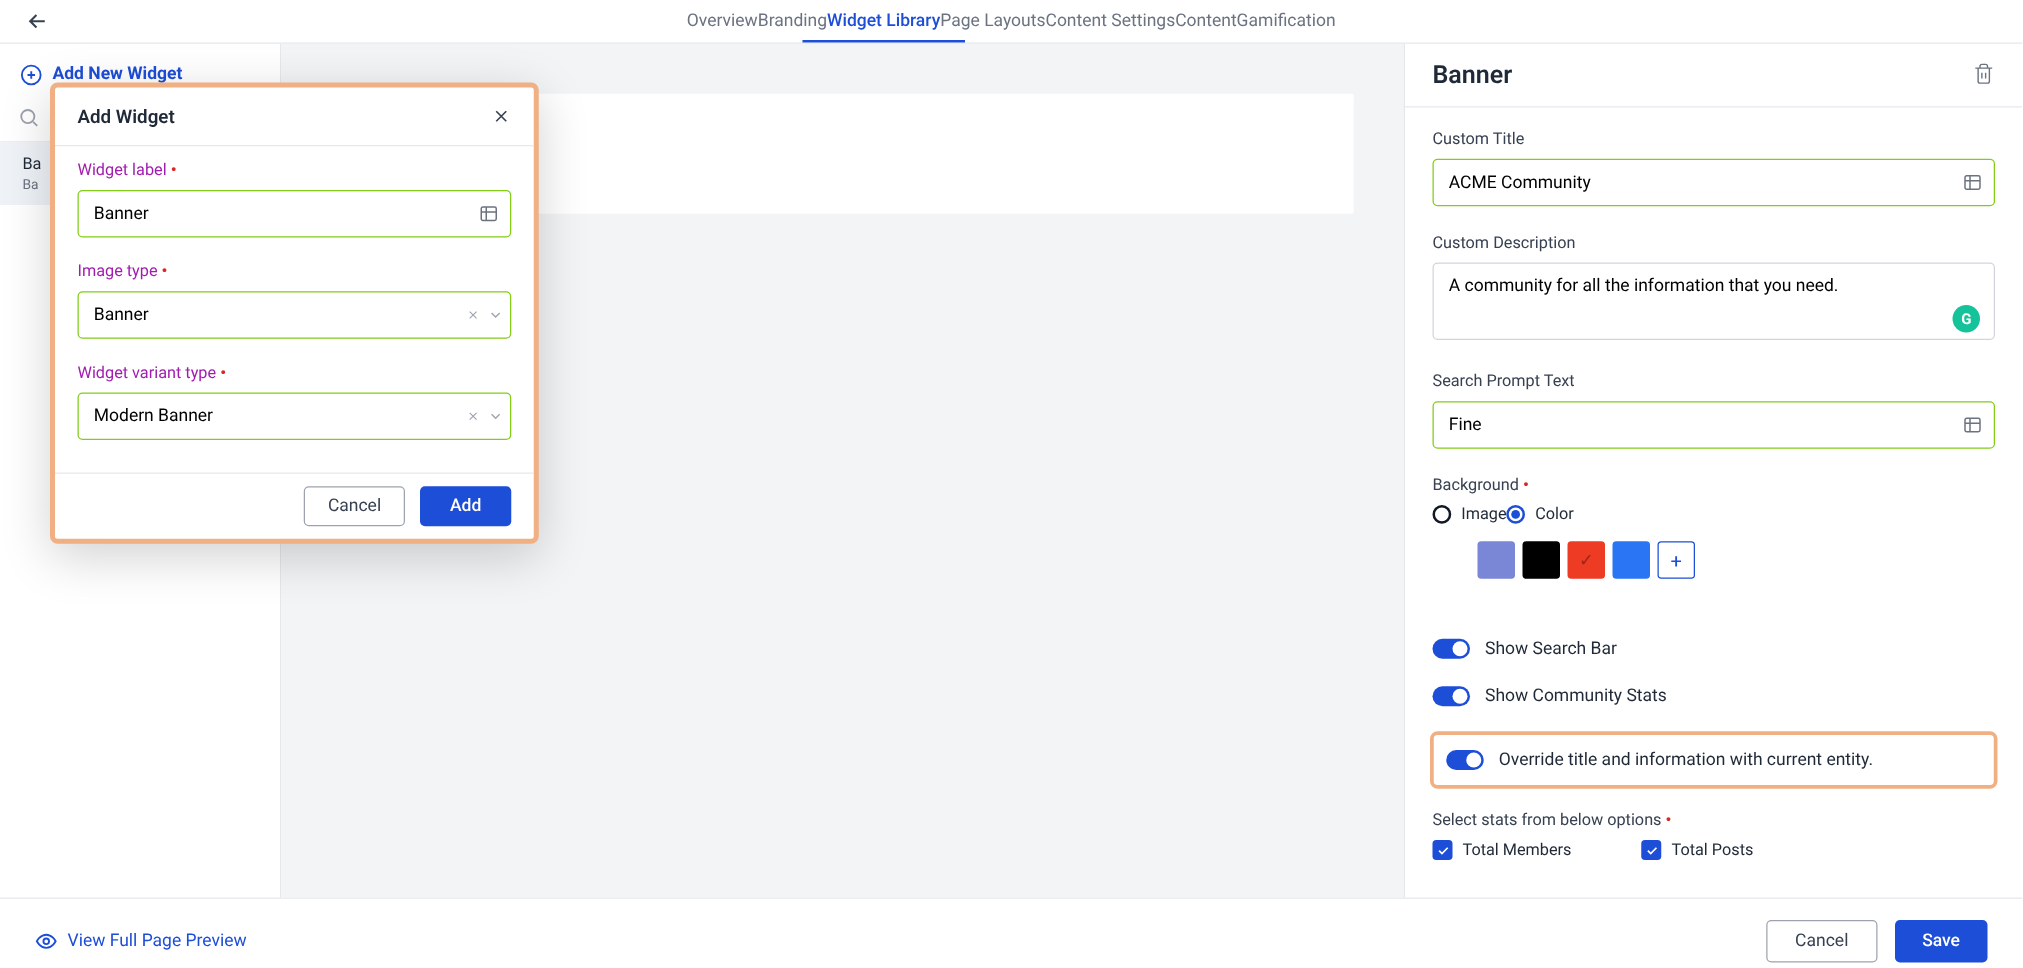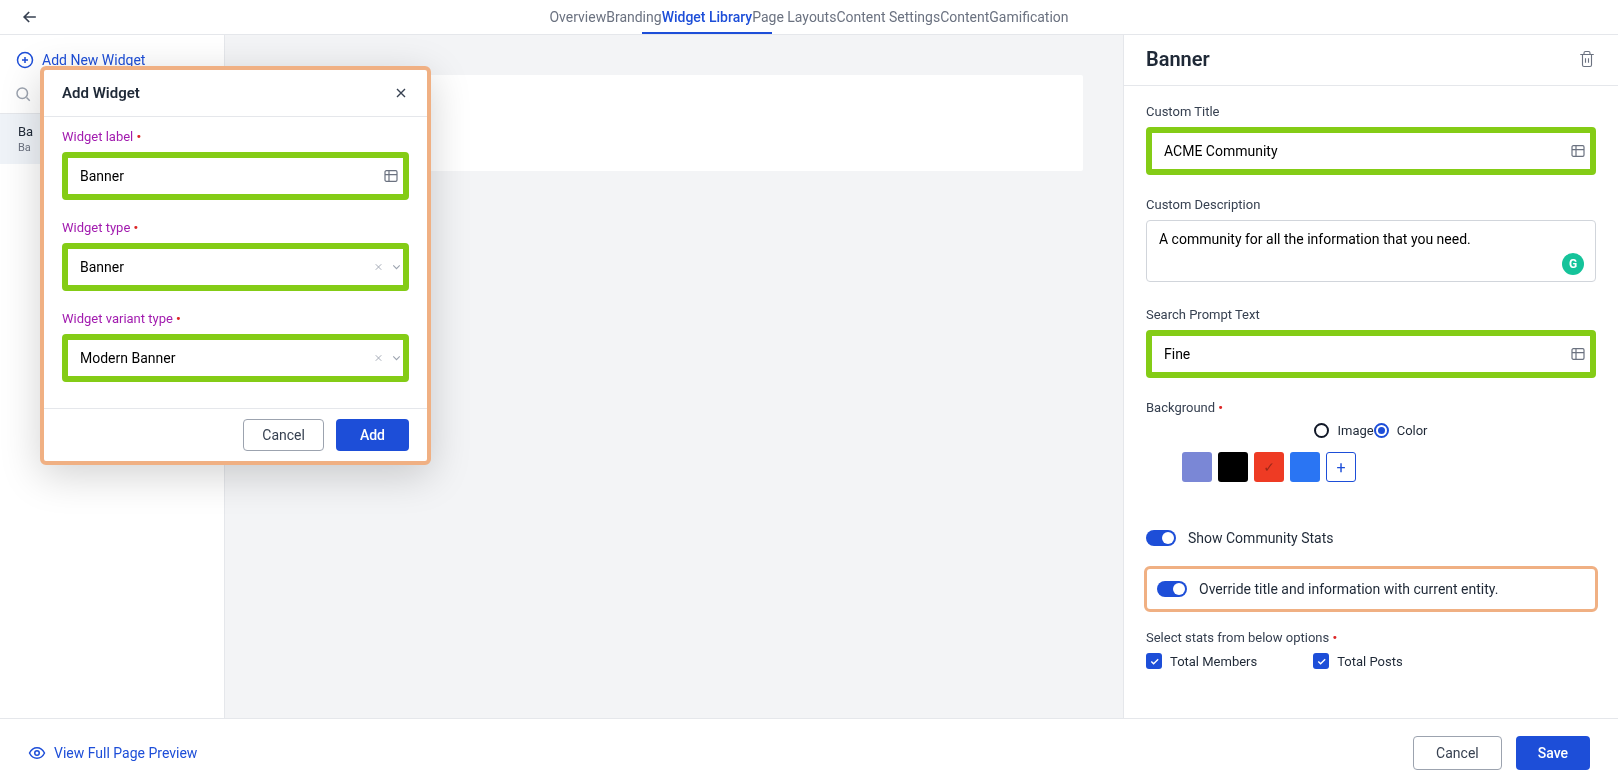--- a/index.html
+++ b/index.html
@@ -7,44 +7,44 @@
     .topbar { height: 35px; display: flex; align-items: center; border-bottom: 1px solid #e5e7eb; padding: 0 20px; position: relative; }
     .back-btn { position: absolute; left: 20px; top: 50%; transform: translateY(-50%); cursor: pointer; }
     .tabs { display: flex; margin: 0 auto; height: 100%; align-items: center; }
     .tab { color: #6b7280; font-size: 14px; cursor: pointer; height: 100%; display: flex; align-items: center; position: relative; }
     .tab.active { color: #1d4ed8; font-weight: 500; }
     .tab.active::after { content: ""; position: absolute; bottom: 0; left: -20px; right: -20px; height: 2px; background: #1d4ed8; }
 
     .main { display: flex; height: calc(100vh - 35px - 56px); }
 
     .sidebar { width: 225px; border-right: 1px solid #e5e7eb; display: flex; flex-direction: column; }
-    .add-new { color: #1d4ed8; font-weight: 400; font-size: 14px; padding: 16px; display: flex; align-items: center; gap: 8px; cursor: pointer; }
+    .add-new { color: #1d4ed8; font-weight: 700; font-size: 14px; padding: 16px; display: flex; gap: 8px; cursor: pointer; }
     .search-row { display: flex; align-items: center; padding: 0 14px 10px 14px; border-bottom: 1px solid #e5e7eb; color: #9ca3af; }
     .sb-item { padding: 10px 18px; background: #eff3f8; font-size: 13px; }
     .sb-item .small { font-size: 11px; color: #6b7280; margin-top: 2px; }
 
     .canvas { flex: 1; background: #f3f4f6; padding: 40px; }
     .preview-box { background: #fff; height: 96px; border-radius: 2px; }
 
     .right { width: 495px; border-left: 1px solid #e5e7eb; display: flex; flex-direction: column; overflow-y: auto; }
     .right-head { display: flex; align-items: center; justify-content: space-between; padding: 12px 22px 14px 22px; border-bottom: 1px solid #e5e7eb; }
     .right-head h2 { font-size: 20px; font-weight: 600; }
     .trash { cursor: pointer; color: #6b7280; }
     .right-body { padding: 18px 22px; }
     .field { margin-bottom: 22px; }
     .field-label { font-size: 13px; color: #374151; margin-bottom: 8px; display: block; }
     .req::after { content: " •"; color: #dc2626; font-weight: bold; }
     .input-wrap { position: relative; }
-    .text-input { width: 100%; border: 6px solid #84cc16; border-radius: 4px; padding: 10px 36px 10px 12px; font-size: 14px; font-family: inherit; }
+    .text-input { width: 100%; border: 1px solid #84cc16; border-radius: 4px; padding: 10px 36px 10px 12px; font-size: 14px; font-family: inherit; }
     .input-icon { position: absolute; right: 10px; top: 50%; transform: translateY(-50%); color: #6b7280; }
     .textarea { width: 100%; border: 1px solid #d1d5db; border-radius: 4px; padding: 10px 12px; font-size: 14px; font-family: inherit; height: 62px; resize: none; position: relative; }
     .ta-wrap { position: relative; }
     .grammarly { position: absolute; right: 12px; bottom: 10px; width: 22px; height: 22px; border-radius: 50%; background: #15c39a; display: flex; align-items: center; justify-content: center; color: #fff; font-weight: bold; font-size: 12px; }
 
-    .radios { display: flex; margin-top: 4px; justify-content: center; }
+    .radios { display: flex; margin-top: 4px; }
     .radio { display: flex; align-items: center; gap: 8px; cursor: pointer; font-size: 13px; }
     .radio-dot { width: 15px; height: 15px; border: 2px solid #111827; border-radius: 50%; display: inline-flex; align-items: center; justify-content: center; }
     .radio-dot.checked { border-color: #1d4ed8; }
     .radio-dot.checked::after { content: ""; width: 7px; height: 7px; background: #1d4ed8; border-radius: 50%; }
 
     .swatches { display: flex; gap: 6px; margin-top: 14px; }
     .swatch { width: 30px; height: 30px; border-radius: 3px; cursor: pointer; position: relative; }
     .swatch.add { border: 1px solid #1d4ed8; color: #1d4ed8; display: flex; align-items: center; justify-content: center; font-size: 16px; }
     .swatch .check { position: absolute; inset: 0; display: flex; align-items: center; justify-content: center; color: rgba(0,0,0,.35); }
 
@@ -189,20 +189,24 @@
           <div class="swatch" style="background:#ee3b24">
               <span class="check">✓</span>
             </div>
           <div class="swatch" style="background:#2a75f3"></div>
           <div class="swatch add">+</div>
         </div>
       </div>
 
       <div style="height:26px"></div>
 
+      <div class="toggle-row">
+        <div class="toggle"></div>
+        <span>Show Search Bar</span>
+      </div>
 
       <div class="toggle-row">
         <div class="toggle"></div>
         <span>Show Community Stats</span>
       </div>
 
       <div class="highlight">
         <div class="toggle-row" style="margin-bottom:0">
           <div class="toggle"></div>
           <span>Override title and information with current entity.</span>
@@ -262,21 +266,21 @@
         <input class="text-input" value="Banner" style="">
         <span class="input-icon">
           <svg width="16" height="16" viewBox="0 0 24 24" fill="none" stroke="#6b7280" stroke-width="1.8">
               <rect x="3" y="4" width="18" height="16" rx="2"></rect>
               <path d="M3 10h18M9 4v16"></path>
             </svg>
         </span>
       </div>
     </div>
     <div class="field">
-      <label class="field-label req">Widget type</label>
+      <label class="field-label req">Image type</label>
       <div class="input-wrap">
         <input class="text-input" readonly="" value="Banner" style="">
         <span class="select-ctrls">
           <span>
             <svg width="11" height="11" viewBox="0 0 24 24" fill="none" stroke="#9ca3af" stroke-width="2">
                 <path d="M18 6 6 18M6 6l12 12"></path>
               </svg>
           </span>
           <span>
             <svg width="13" height="13" viewBox="0 0 24 24" fill="none" stroke="#9ca3af" stroke-width="2">

